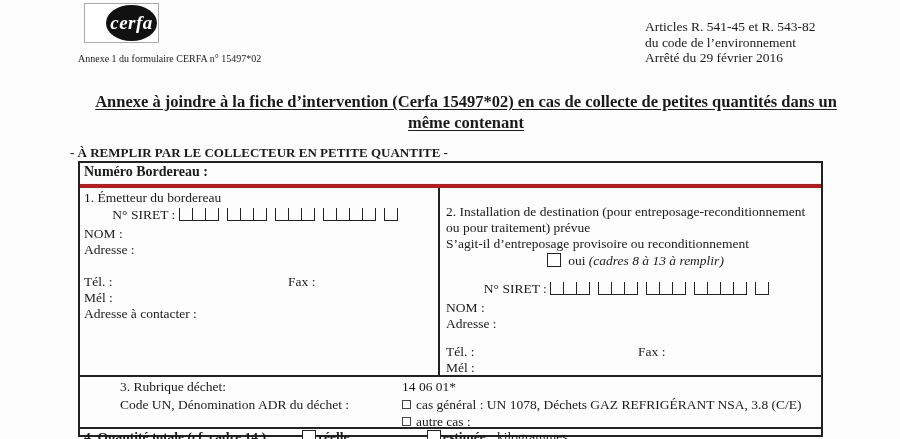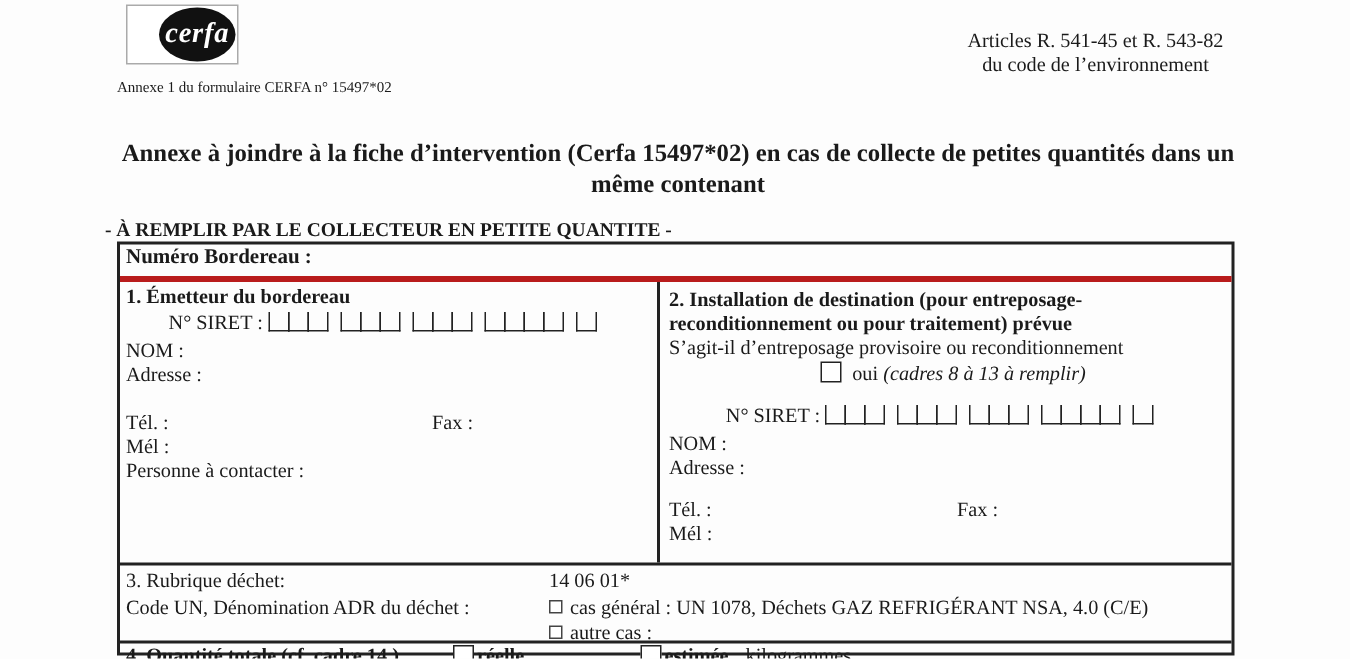--- a/index.html
+++ b/index.html
@@ -15,87 +15,88 @@
   .logo-ellipse{
     position:absolute;left:1px;top:1px;right:1px;bottom:1px;
     background:#111;border-radius:50%;
     display:flex;align-items:center;justify-content:center;margin-left:20px;
   }
   .logo-ellipse span{
     color:#fff;font-style:italic;font-weight:bold;font-size:19px;
     font-family:"Liberation Serif",serif;letter-spacing:0.5px;
   }
   .ref-left{left:78px;top:53px;font-size:10px;}
-  .ref-right{left:645px;top:19px;font-size:13.5px;line-height:15.5px;text-align:center;}
+  .ref-right{left:645px;top:19px;font-size:13.5px;line-height:15.5px;}
   .title{
-    left:72px;top:91px;width:760px;text-align:center;
+    left:86px;top:91px;width:760px;text-align:center;
     font-size:16.5px;font-weight:bold;line-height:21px;
-    text-underline-offset:2px;
+    text-decoration:underline;text-underline-offset:2px;
   }
   .subtitle{left:70px;top:145px;width:760px;text-align:left;font-size:13px;font-weight:bold;}
   
   .formtable{
     left:78px;top:161px;width:745px;height:276px;
     border:2px solid #222;background:transparent;box-sizing:border-box;
   }
   .row-bordereau{
     height:20px;border-bottom:4px solid #b91c1c;
     font-weight:bold;font-size:14px;padding:1px 0 0 4px;box-sizing:content-box;
   }
   .row-sections{height:187px;display:flex;box-sizing:border-box;}
   .cell-left{width:360px;border-right:2px solid #222;padding:2px 4px;box-sizing:border-box;overflow:hidden;}
-  .cell-right{flex:1;padding:4px 6px;box-sizing:border-box;overflow:hidden;}
+  .cell-right{flex:1;padding:16px 6px;box-sizing:border-box;overflow:hidden;}
   .ln{line-height:16px;min-height:16px;position:relative;}
   .ln-tall{line-height:18px;min-height:18px;text-align:center;}
   .gap10{height:10px;}
   .gap12{height:12px;}
   .gap16{height:16px;}
   .b{font-weight:normal;}
   .i{font-style:italic;margin-top:12px;}
-  .sec-title{font-weight:bold;line-height:16px;}
+  .sec-title{font-weight:normal;line-height:16px;}
   .fax-l{position:absolute;left:204px;top:0;}
   .fax-r{position:absolute;left:192px;top:0;}
   
   .siret-line{white-space:nowrap;}
   .siret-group{display:inline-block;margin-right:9px;white-space:nowrap;vertical-align:-2px;}
   .siret-cell{
     display:inline-block;width:12px;height:12px;
     border:1px solid #222;border-top:none;margin-right:-1px;
   }
   
   .cb{display:inline-block;width:12px;height:12px;border:1px solid #222;vertical-align:-2px;margin-right:7px;background:#fff;}
   .cb-indent{margin-left:10px;}
   .cb-sm{display:inline-block;width:7px;height:7px;border:1px solid #444;vertical-align:0px;margin-right:5px;background:#fff;}
   
   .row-dechet{
     border-top:2px solid #222;height:52px;
     display:grid;grid-template-columns:282px 1fr;
     padding:1px 0 0 4px;box-sizing:border-box;row-gap:0;
   }
-  .row-dechet .gl{line-height:17.5px;}
+  .row-dechet .gl{line-height:17.5px;margin-left:36px;}
   
   .row-quantite{border-top:2px solid #222;height:15px;position:relative;border-bottom:2px solid #222;box-sizing:content-box;}
   .q-label{position:absolute;left:4px;top:0;font-weight:bold;}
   .q-reelle{position:absolute;left:222px;top:0;font-weight:bold;}
   .q-estimee{position:absolute;left:347px;top:0;font-weight:bold;}
   .q-unit{position:absolute;left:417px;top:0;}
   .row-quantite .cb{margin-right:2px;vertical-align:-3px;}
 </style>
 </head>
 <body>
 
 <div class="abs logo">
   <div class="logo-ellipse">
     <span>cerfa</span>
   </div>
 </div>
 <div class="abs ref-left">Annexe 1 du formulaire CERFA n° 15497*02</div>
 <div class="abs ref-right">
   <div>Articles R. 541-45 et R. 543-82</div>
   <div>du code de l’environnement</div>
+  <div>Arrêté du 29 février 2016</div>
 </div>
 
 <div class="abs title">Annexe à joindre à la fiche d’intervention (Cerfa 15497*02) en cas de collecte de petites quantités dans un même contenant</div>
 <div class="abs subtitle">- À REMPLIR PAR LE COLLECTEUR EN PETITE QUANTITE -</div>
 
 <div class="abs formtable">
 
   <div class="row-bordereau">
     <span>Numéro Bordereau :</span>
   </div>
@@ -109,21 +110,21 @@
         <span><span class="siret-group"><span class="siret-cell"></span><span class="siret-cell"></span><span class="siret-cell"></span></span><span class="siret-group"><span class="siret-cell"></span><span class="siret-cell"></span><span class="siret-cell"></span></span><span class="siret-group"><span class="siret-cell"></span><span class="siret-cell"></span><span class="siret-cell"></span></span><span class="siret-group"><span class="siret-cell"></span><span class="siret-cell"></span><span class="siret-cell"></span><span class="siret-cell"></span></span><span class="siret-group"><span class="siret-cell"></span></span></span>
       </div>
       <div class="ln">NOM :</div>
       <div class="ln">Adresse :</div>
       <div class="gap16"></div>
       <div class="ln">
         <span>Tél. :</span>
         <span class="fax-l">Fax :</span>
       </div>
       <div class="ln">Mél :</div>
-      <div class="ln">Personne à contacter :</div>
+      <div class="ln">Adresse à contacter :</div>
     </div>
 
     <div class="cell-right">
       <div class="sec-title">2. Installation de destination (pour entreposage-reconditionnement ou pour traitement) prévue</div>
       <div class="ln">S’agit-il d’entreposage provisoire ou reconditionnement</div>
       <div class="ln ln-tall">
         <span class="cb cb-indent"></span><span class="b">oui</span>
         <span class="i">(cadres 8 à 13 à remplir)</span>
       </div>
       <div class="gap10"></div>
@@ -140,21 +141,21 @@
       </div>
       <div class="ln">Mél :</div>
     </div>
   </div>
 
   <div class="row-dechet">
     <div class="gl b">3. Rubrique déchet:</div>
     <div class="gl b">14 06 01*</div>
     <div class="gl b">Code UN, Dénomination ADR du déchet :</div>
     <div class="gl">
-      <span class="cb-sm"></span><span>cas général : UN 1078, Déchets GAZ REFRIGÉRANT NSA, 4.0 (C/E)</span>
+      <span class="cb-sm"></span><span>cas général : UN 1078, Déchets GAZ REFRIGÉRANT NSA, 3.8 (C/E)</span>
     </div>
     <div class="gl"></div>
     <div class="gl">
       <span class="cb-sm"></span><span>autre cas :</span>
     </div>
   </div>
 
   <div class="row-quantite">
     <span class="q-label">4. Quantité totale (cf. cadre 14 )</span>
     <span class="q-reelle"><span class="cb"></span><span>réelle</span></span>

